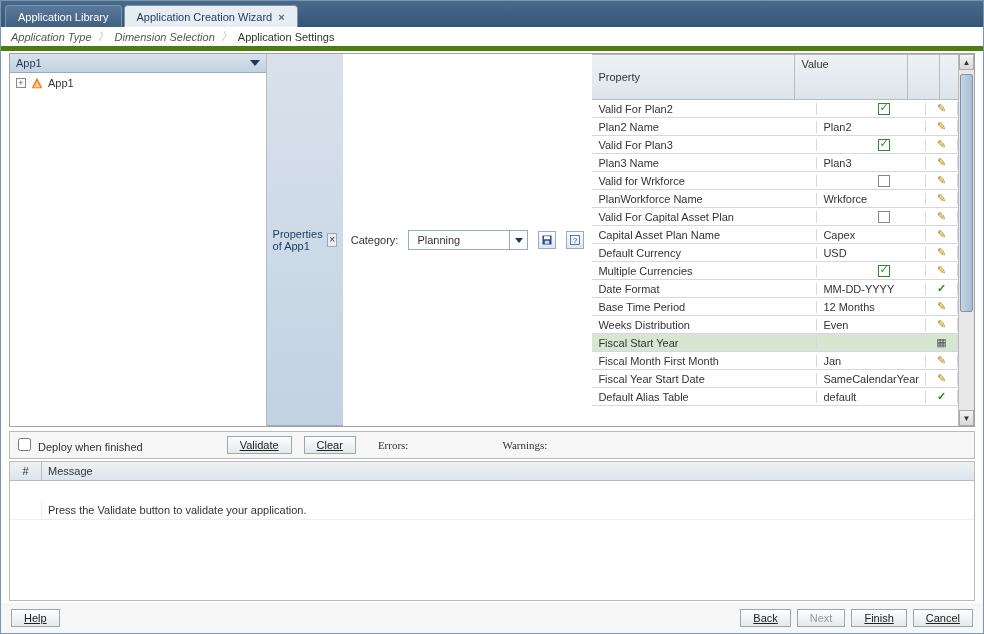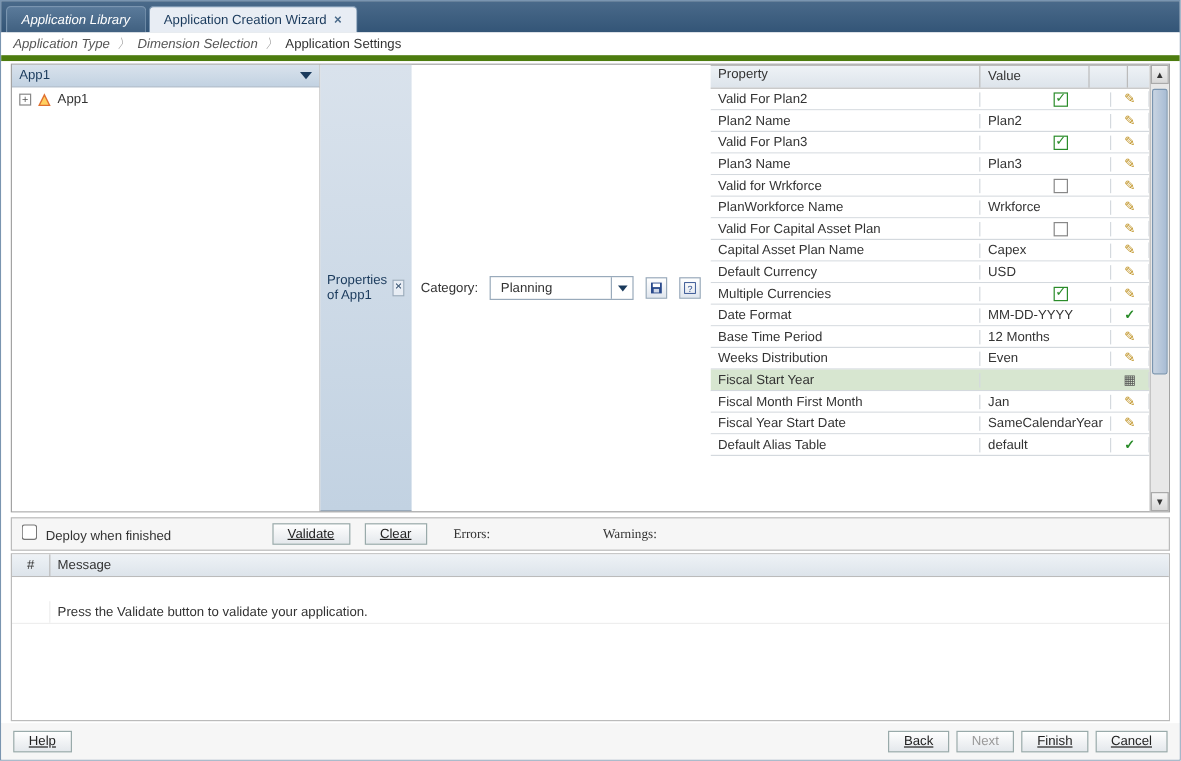--- a/index.html
+++ b/index.html
@@ -3,21 +3,21 @@
 <meta charset="utf-8">
 <style>
   * { box-sizing: border-box; margin: 0; padding: 0; }
   body { font-family: Tahoma, Arial, sans-serif; font-size: 11px; background: #fff; color: #333; }
   
   .window { width: 984px; height: 634px; border: 1px solid #7a95b0; display: flex; flex-direction: column; background: #f0f0f0; }
   
   
   .tab-bar { background: linear-gradient(to bottom, #4a6a8a, #335577); height: 26px; display: flex; align-items: flex-end; padding-left: 4px; }
   .tab { padding: 5px 12px 4px; border: 1px solid #7a95b0; border-bottom: none; border-top-left-radius: 4px; border-top-right-radius: 4px; margin-right: 2px; font-size: 11px; cursor: pointer; display: flex; align-items: center; gap: 6px; }
-  .tab.inactive { background: linear-gradient(to bottom, #5a7a9a, #406080); color: #fff; font-style: italic; }
+  .tab.inactive { background: linear-gradient(to bottom, #5a7a9a, #406080); color: #fff; }
   .tab.active { background: #e8edf4; color: #1a3a5c; }
   .tab-close { color: #4a6a8a; font-weight: bold; cursor: pointer; }
   
   
   .breadcrumb { background: #fff; border-bottom: 5px solid #4d7c0f; height: 24px; display: flex; align-items: center; padding: 0 10px; gap: 6px; color: #555; font-style: italic; }
   .breadcrumb .crumb.current { font-style: normal; color: #333; }
   .bc-sep::before { content: "〉"; color: #888; }
   
   
   .content { flex: 1; display: flex; flex-direction: column; padding: 0; background: #fff; min-height: 0; }
@@ -40,21 +40,21 @@
   .category-row { display: flex; align-items: center; gap: 10px; padding: 5px 8px; }
   .cat-select { display: flex; align-items: center; border: 1px solid #9ab; background: #fff; height: 20px; }
   .cat-select .sel-text { padding: 0 8px; min-width: 100px; }
   .cat-select .sel-btn { width: 18px; height: 18px; border-left: 1px solid #9ab; display: flex; align-items: center; justify-content: center; cursor: pointer; }
   .icon-btn { width: 18px; height: 18px; border: 1px solid #9ab; background: linear-gradient(to bottom,#fff,#e0e6ee); display: flex; align-items: center; justify-content: center; cursor: pointer; }
   .icon-btn svg { width: 12px; height: 12px; }
   
   .prop-grid-wrap { flex: 1; display: flex; min-height: 0; }
   .prop-grid { flex: 1; overflow: hidden; }
   .prop-head { display: flex; background: linear-gradient(to bottom,#eef2f6,#dde4eb); border-top: 1px solid #bbb; border-bottom: 1px solid #bbb; }
-  .prop-head .c1 { width: 225px; padding: 1px 6px; border-right: 1px solid #bbb; }
+  .prop-head .c1 { width: 203px; padding: 16px 6px; border-right: 1px solid #bbb; }
   .prop-head .c2 { flex: 1; padding: 3px 6px; border-right: 1px solid #bbb; }
   .prop-head .c3 { width: 32px; border-right: 1px solid #bbb; }
   .prop-head .c4 { width: 18px; }
   .prop-body { overflow-y: auto; }
   .prop-row { display: flex; border-bottom: 1px solid #d4d9de; background: #fff; height: 18px; align-items: center; }
   .prop-row.sel { background: #d7e6d0; }
   .prop-row .c1 { width: 225px; padding: 0 6px; border-right: 1px solid #d4d9de; overflow: hidden; white-space: nowrap; }
   .prop-row .c2 { flex: 1; padding: 0 6px; border-right: 1px solid #d4d9de; display: flex; align-items: center; }
   .prop-row .c3 { width: 32px; border-right: 1px solid #d4d9de; text-align: center; }
   .chk { width: 12px; height: 12px; border: 1px solid #2a8c2a; margin: auto; position: relative; }

